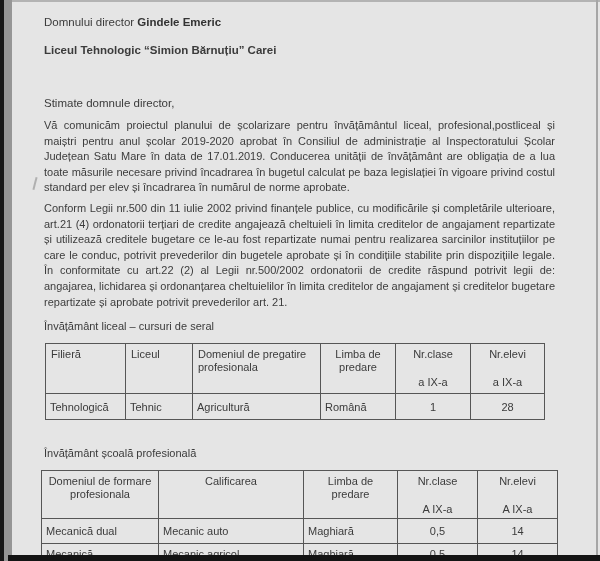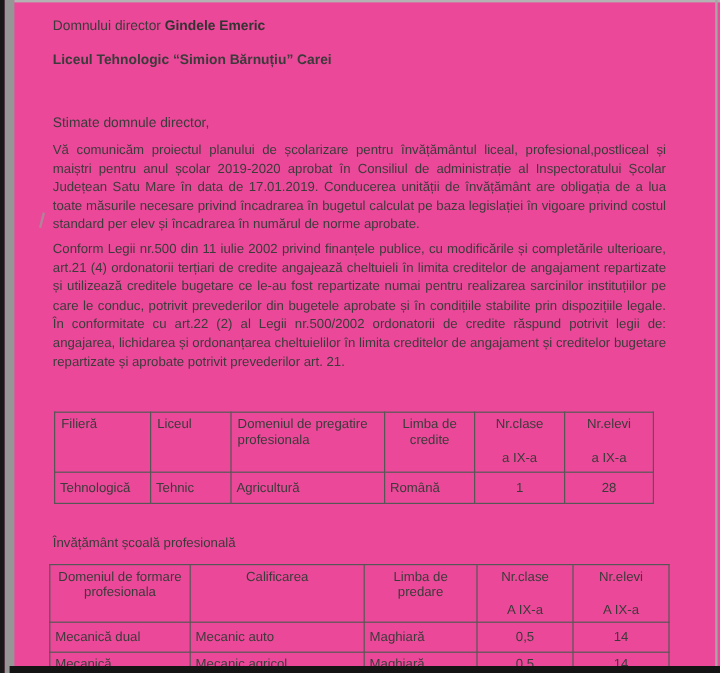--- a/index.html
+++ b/index.html
@@ -1,19 +1,19 @@
 <!DOCTYPE html>
 <html><head>
 <meta charset="utf-8">
 <style>
   html,body{margin:0;padding:0;background:#ffffff;}
   .page{
     position:relative;
     width:600px;height:561px;
-    background:#ec4899;
+    background:#e5e5e5;
     overflow:hidden;
     font-family:"Liberation Sans", sans-serif;
     color:#3b3b3b;
   }
   
   .edge-left-black{position:absolute;left:0;top:0;width:4px;height:561px;background:#181818;z-index:6;}
   .edge-left-gray{position:absolute;left:4px;top:0;width:8px;height:561px;background:#969696;z-index:6;}
   .edge-top{position:absolute;left:12px;top:0;width:588px;height:2px;background:#b3b3b3;z-index:6;}
   .edge-right{position:absolute;left:596px;top:0;width:2px;height:561px;background:#a6a6a6;z-index:6;}
   .edge-bottom{position:absolute;left:8px;top:555px;width:592px;height:6px;background:#141414;z-index:7;}
@@ -68,20 +68,21 @@
   <div class="line recipient"><span>Domnului director </span><span class="name">Gindele Emeric</span></div>
 
   <div class="line school">Liceul Tehnologic “Simion Bărnuțiu” Carei</div>
 
   <div class="line salutation">Stimate domnule director,</div>
 
   <div class="para para1">Vă comunicăm proiectul planului de școlarizare pentru învățământul liceal, profesional,postliceal și maiștri pentru anul școlar 2019-2020 aprobat în Consiliul de administrație al Inspectoratului Școlar Județean Satu Mare în data de 17.01.2019. Conducerea unității de învățământ are obligația de a lua toate măsurile necesare privind încadrarea în bugetul calculat pe baza legislației în vigoare privind costul standard per elev și încadrarea în numărul de norme aprobate.</div>
 
   <div class="para para2">Conform Legii nr.500 din 11 iulie 2002 privind finanțele publice, cu modificările și completările ulterioare, art.21 (4) ordonatorii terțiari de credite angajează cheltuieli în limita creditelor de angajament repartizate și utilizează creditele bugetare ce le-au fost repartizate numai pentru realizarea sarcinilor instituțiilor pe care le conduc, potrivit prevederilor din bugetele aprobate și în condițiile stabilite prin dispozițiile legale. În conformitate cu art.22 (2) al Legii nr.500/2002 ordonatorii de credite răspund potrivit legii de: angajarea, lichidarea și ordonanțarea cheltuielilor în limita creditelor de angajament și creditelor bugetare repartizate și aprobate potrivit prevederilor art. 21.</div>
 
+  <div class="sec-title title1">Învățământ liceal – cursuri de seral</div>
 
   <table class="doc t1">
     <colgroup>
       <col style="width:80px">
         <col style="width:67px">
         <col style="width:128px">
       <col style="width:75px">
         <col style="width:75px">
         <col style="width:74px">
     </colgroup>
@@ -94,21 +95,21 @@
         <th class="al">
             <span class="hl">Liceul</span>
             <span class="hl hl2"></span>
           </th>
         <th class="al">
             <span class="hl">Domeniul de pregatire</span>
             <span class="hl hl2">profesionala</span>
           </th>
         <th class="ac">
             <span class="hl">Limba de</span>
-            <span class="hl hl2">credite</span>
+            <span class="hl hl2">predare</span>
           </th>
         <th class="ac spread">
             <span class="hl">Nr.clase</span>
             <span class="hl hl2">a IX-a</span>
           </th>
         <th class="ac spread">
             <span class="hl">Nr.elevi</span>
             <span class="hl hl2">a IX-a</span>
           </th>
       </tr>

